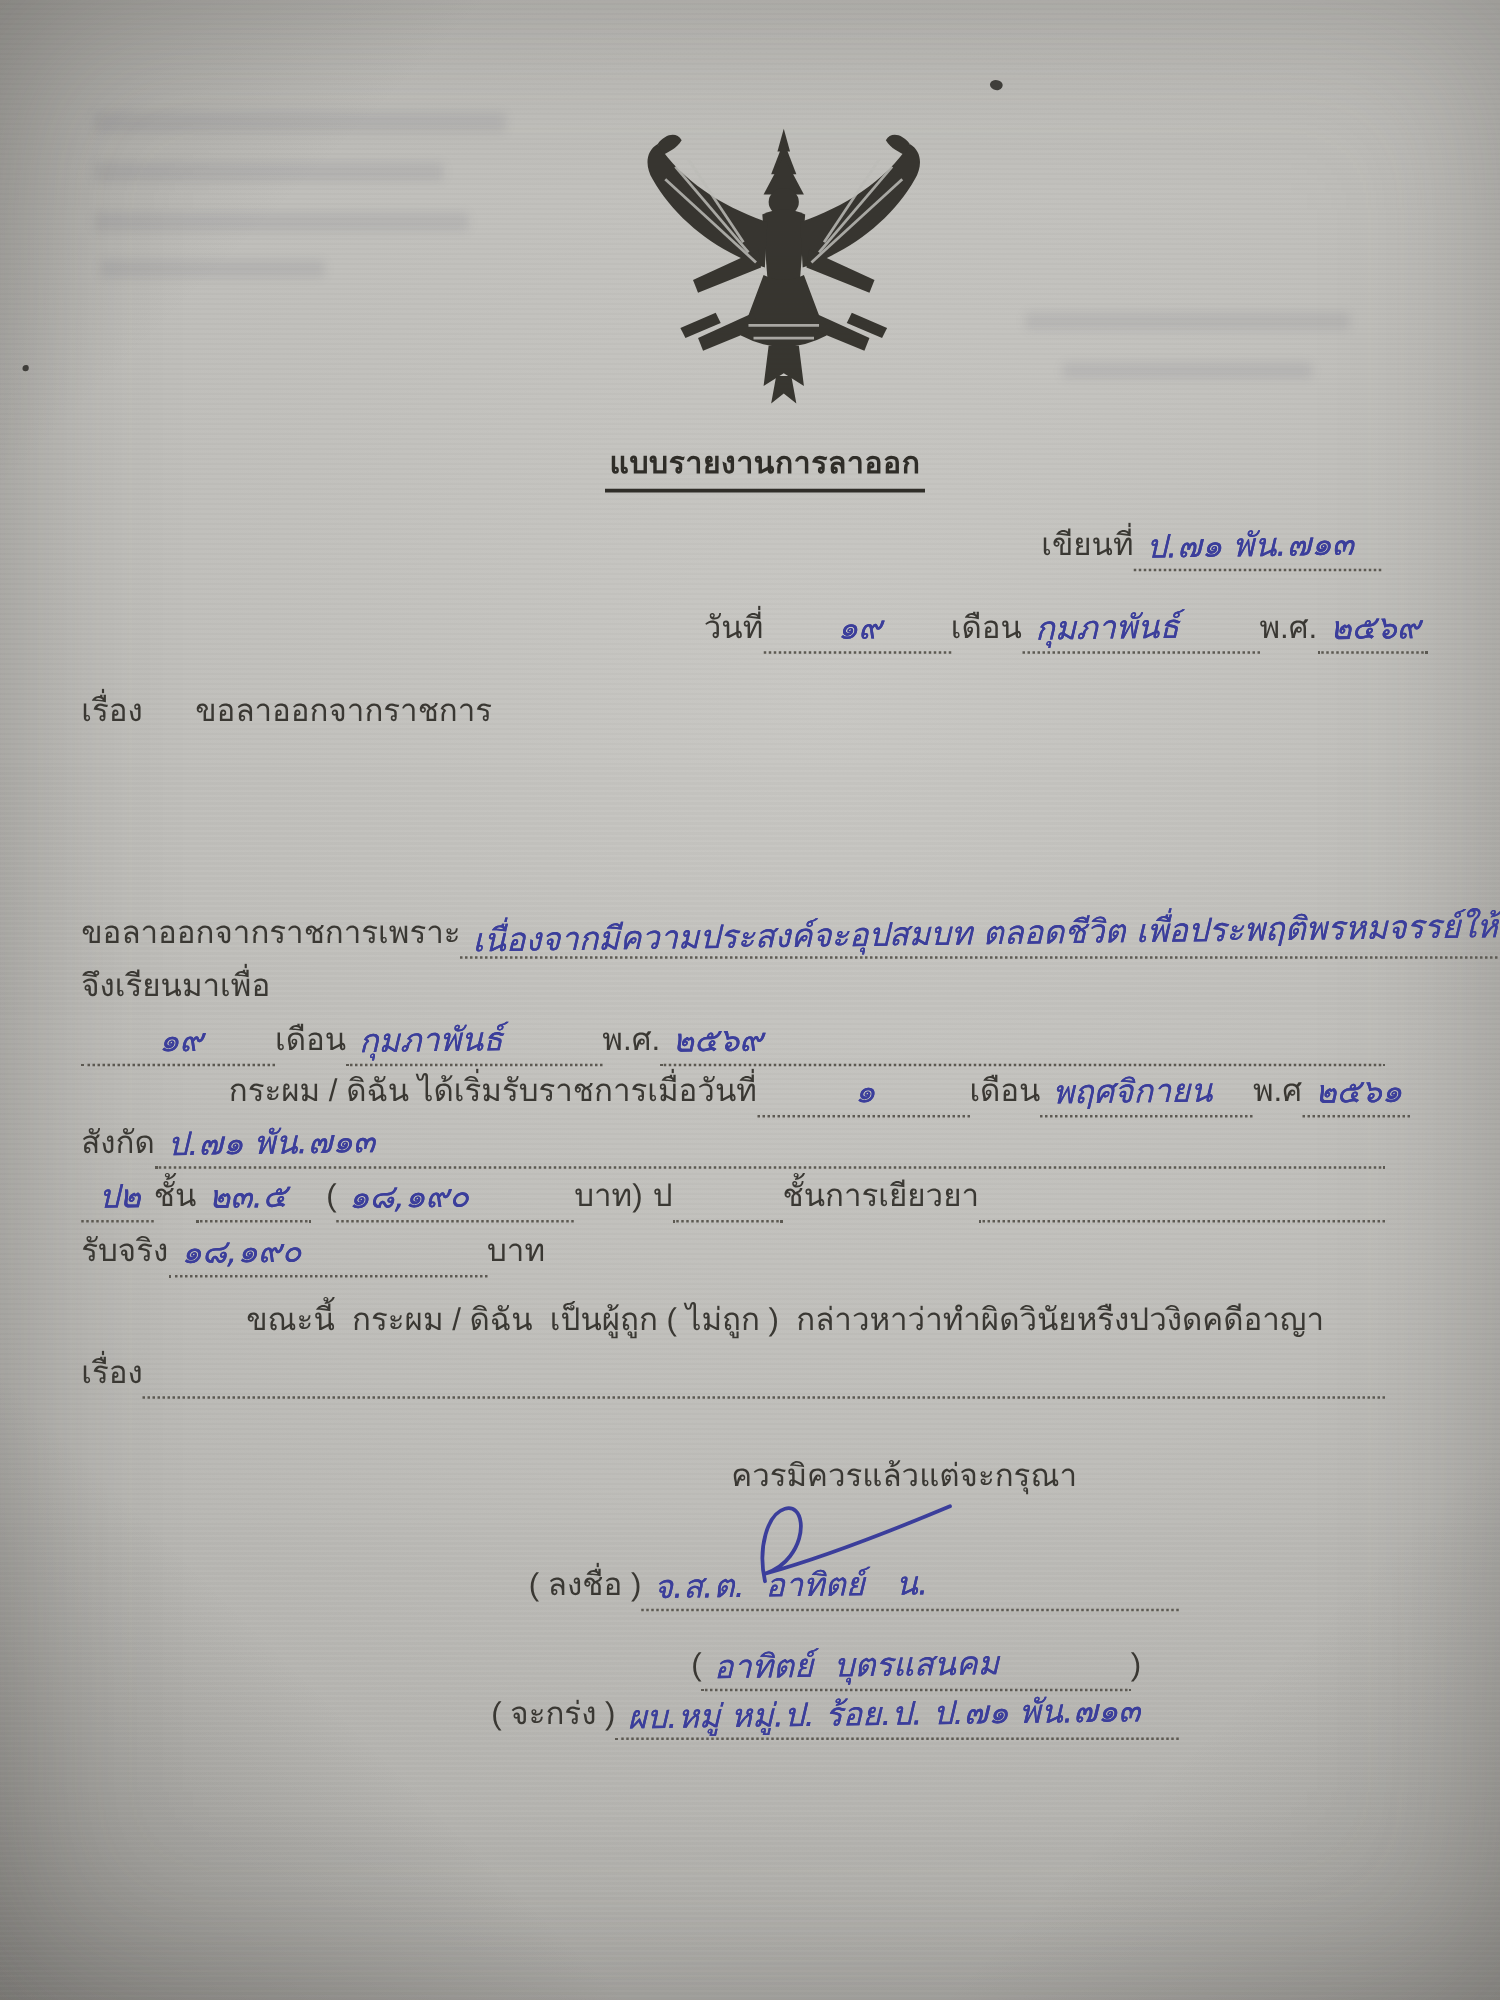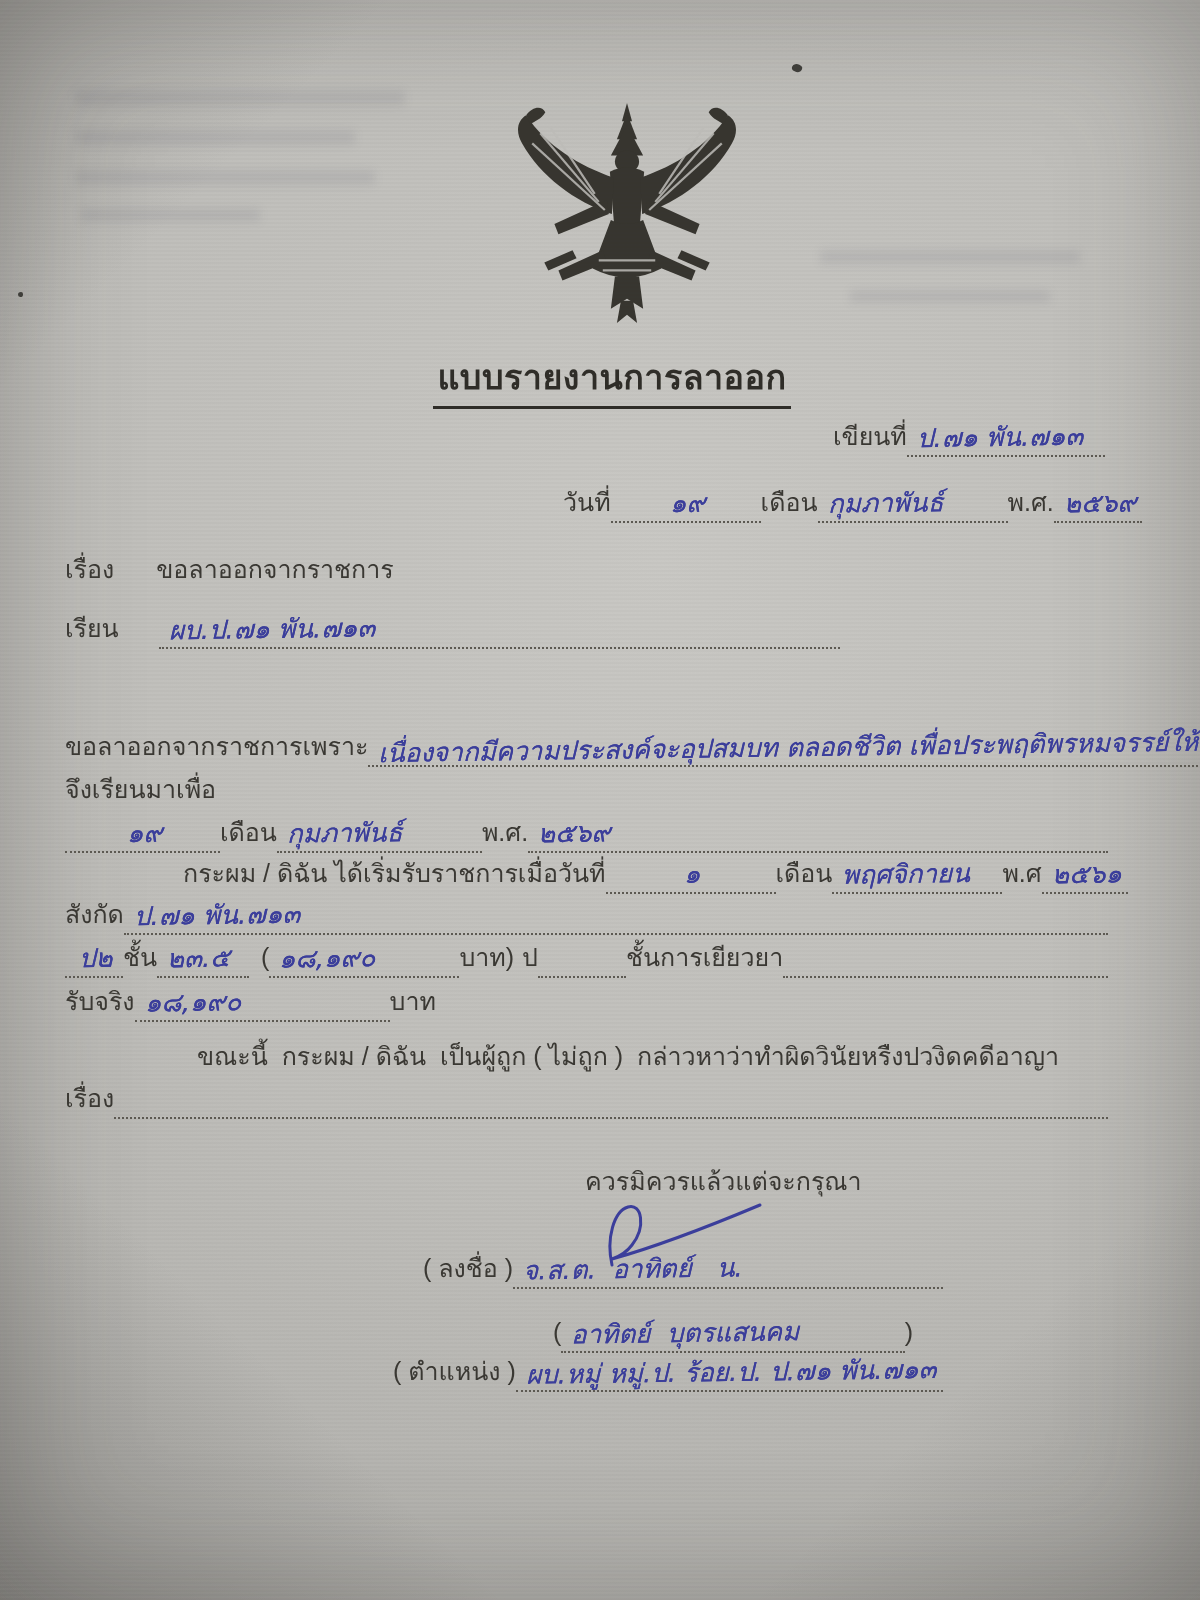--- a/index.html
+++ b/index.html
@@ -21,21 +21,21 @@
   .fw{flex:0 0 auto;}
   .center{justify-content:center;}
   .hand{
     font-family:"DejaVu Sans",sans-serif;font-style:italic;
     color:#3b3e9b;font-size:26px;white-space:pre;
     transform:rotate(-0.8deg);padding:0 6px 0 10px;
     text-shadow:0 0 .4px #3b3e9b;
   }
   .title{
     position:absolute;top:350px;left:0;right:0;text-align:center;
-    font-size:34px;font-weight:bold;color:#2f2d28;letter-spacing:.5px;
+    font-size:24px;font-weight:bold;color:#2f2d28;letter-spacing:.5px;
   }
   .title span{display:inline-block;border-bottom:3px solid #2f2d28;padding:0 4px 2px 4px;margin-left:24px;}
   .emblem{position:absolute;top:98px;left:506px;width:242px;height:234px;}
   .flourish{position:absolute;top:1193px;left:578px;width:190px;height:80px;}
   .smudge{position:absolute;background:#3f3e3a;border-radius:60% 40% 55% 45%;}
   .bleed{position:absolute;background:rgba(80,82,96,.10);filter:blur(4px);border-radius:4px;}
 </style>
 </head>
 <body>
 
@@ -109,27 +109,20 @@
       <span class="hand">๒๕๖๙</span>
     </span>
   </div>
 
   <div class="row" style="top:553px;left:65px">
     <span class="t">เรื่อง</span>
     <span class="t" style="width:42px"></span>
     <span class="t">ขอลาออกจากราชการ</span>
   </div>
 
-  <div class="row" style="top:612px;left:65px;width:775px">
-    <span class="t">เรียน</span>
-    <span class="t" style="width:40px"></span>
-    <span class="fill">
-      <span class="hand">ผบ.ป.๗๑ พัน.๗๑๓</span>
-    </span>
-  </div>
 
 
   <div class="row" style="top:730px;left:65px;right:92px">
     <span class="t">ขอลาออกจากราชการเพราะ</span>
     <span class="fill">
       <span class="hand">เนื่องจากมีความประสงค์จะอุปสมบท ตลอดชีวิต เพื่อประพฤติพรหมจรรย์ให้ดีงาม</span>
     </span>
   </div>
 
   <div class="row" style="top:773px;left:65px;right:92px">
@@ -225,18 +218,18 @@
 
   <div class="row" style="top:1316px;left:553px;width:360px">
     <span class="t">(</span>
     <span class="fill">
       <span class="hand">อาทิตย์  บุตรแสนคม</span>
     </span>
     <span class="t">)</span>
   </div>
 
   <div class="row" style="top:1355px;left:393px;width:550px">
-    <span class="t">( ตำแหน่ง )</span>
+    <span class="t">( จะกร่ง )</span>
     <span class="fill">
       <span class="hand">ผบ.หมู่ หมู่.ป. ร้อย.ป. ป.๗๑ พัน.๗๑๓</span>
     </span>
   </div>
 </div>
 
 </body></html>

